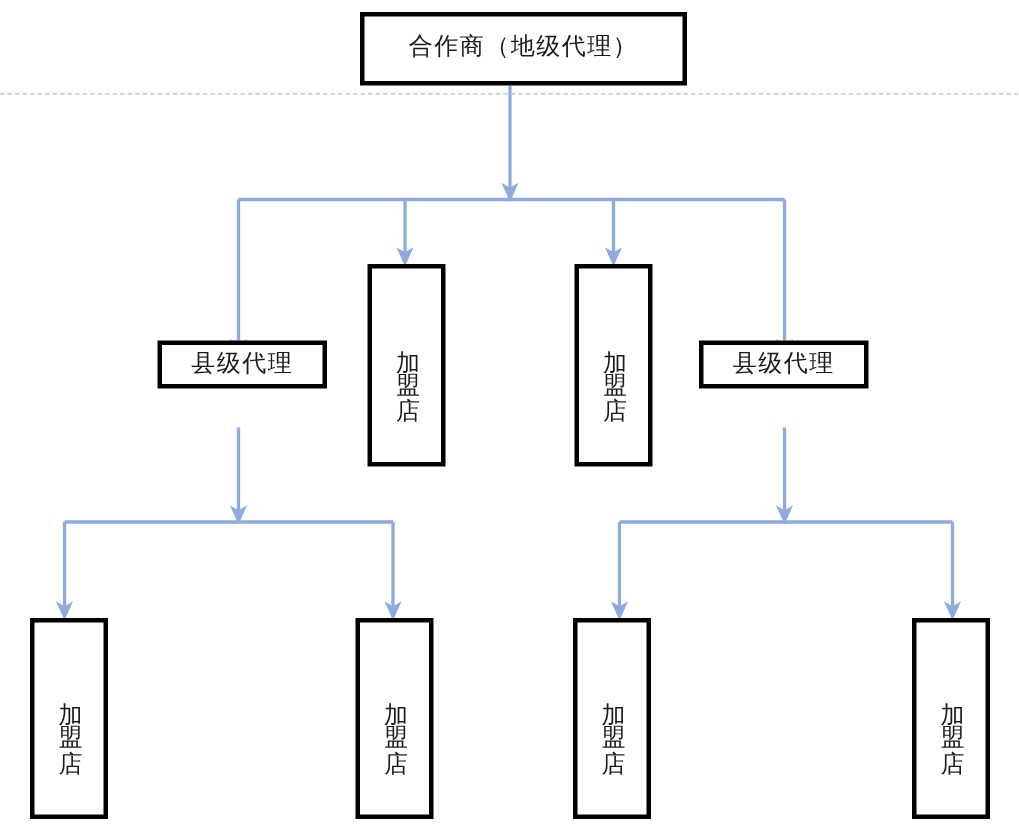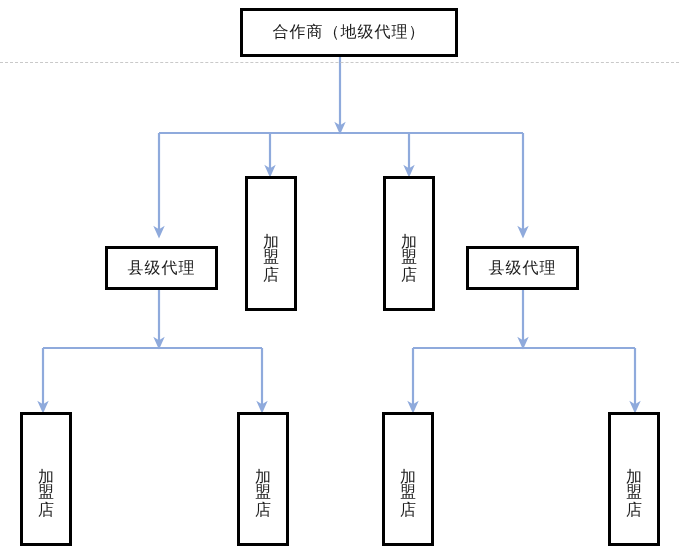--- a/index.html
+++ b/index.html
@@ -45,22 +45,22 @@
     width: 218px;
     height: 49px;
   }
   .node-root .node-label {
     font-size: 16px;
     letter-spacing: 1px;
   }
   
   .node-agent {
     width: 113px;
-    height: 44px;
-    top: 246px;
+    height: 32px;
+    top: 227px;
   }
   .node-agent .node-label {
     font-size: 16px;
     letter-spacing: 1px;
   }
   .agent-left  { left: 105px; }
   .agent-right { left: 466px; }
 
   
   .node-store .node-label {

